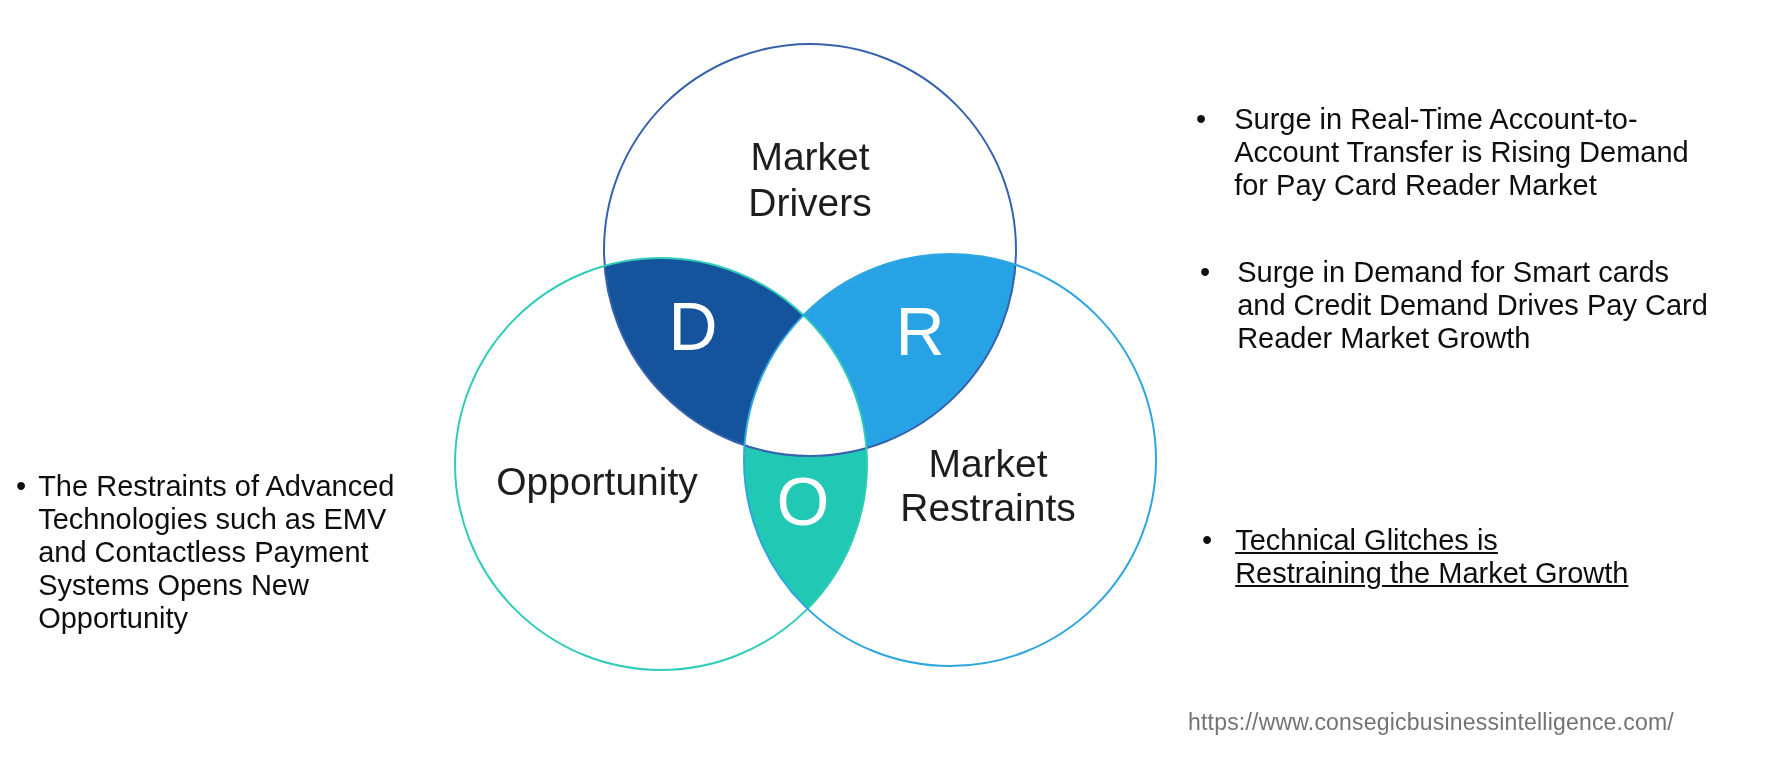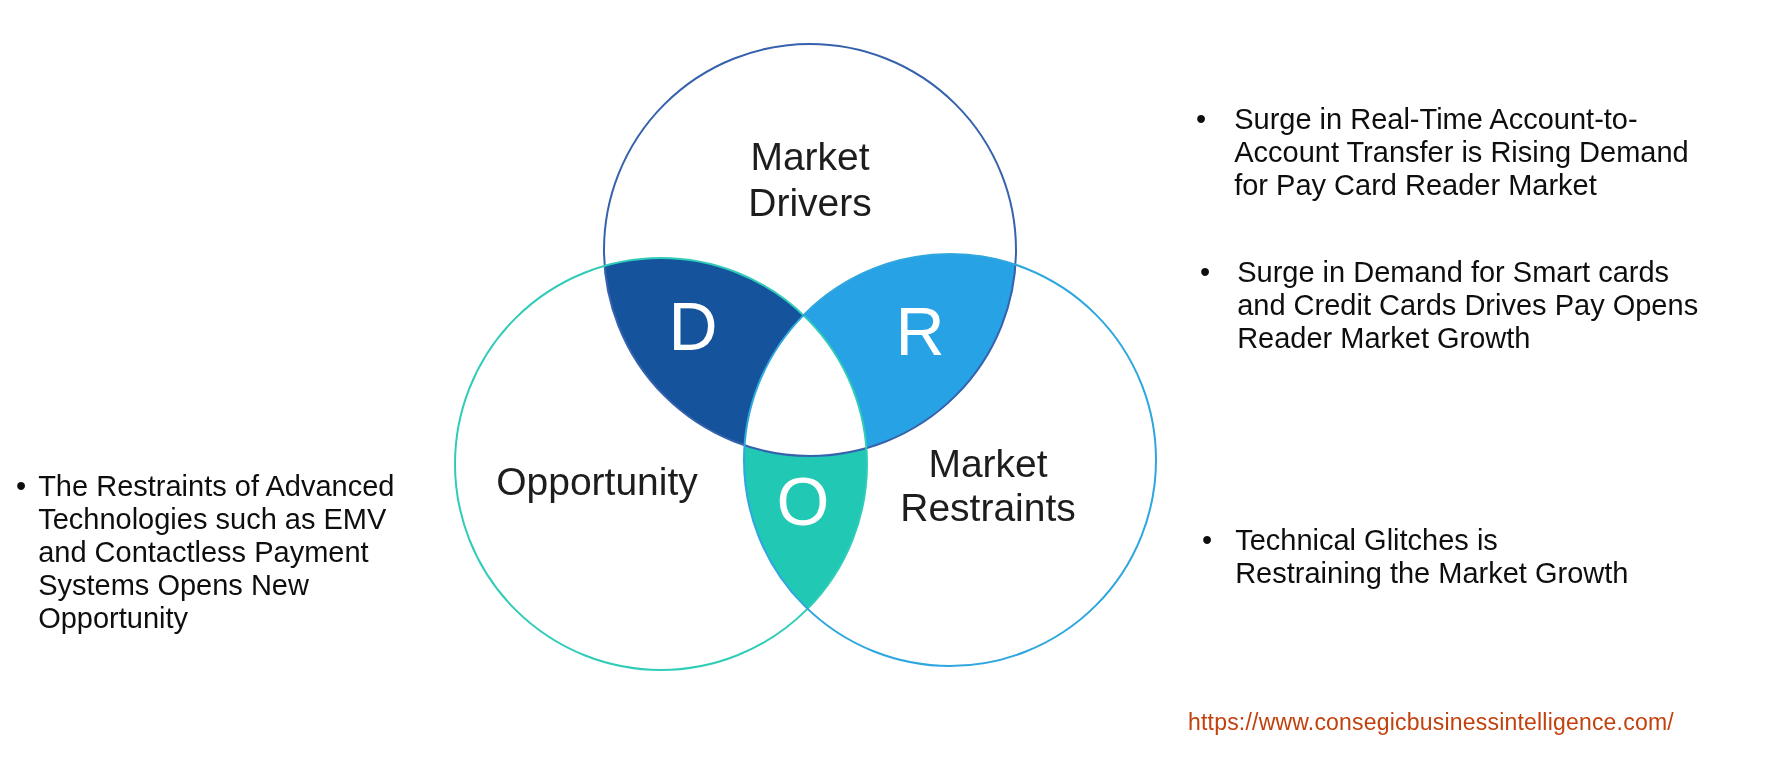--- a/index.html
+++ b/index.html
@@ -21,24 +21,24 @@
   }
   .bullet .marker{flex:0 0 auto;}
   .bullet .text{white-space:pre-line;}
   #left-bullet{left:16px;top:470px;width:420px;}
   #left-bullet .text{margin-left:12px;}
   #right-bullet-1{left:1196px;top:103px;}
   #right-bullet-1 .text{margin-left:28px;}
   #right-bullet-2{left:1200px;top:256px;}
   #right-bullet-2 .text{margin-left:27px;}
   #right-bullet-3{left:1202px;top:524px;}
-  #right-bullet-3 .text{margin-left:23px;}
+  #right-bullet-3 .text{margin-left:23px;text-decoration:underline;}
   .source-url{
     position:absolute;left:1188px;top:709px;
-    font-size:23px;color:#c2410c;letter-spacing:0.2px;
+    font-size:23px;color:#737373;letter-spacing:0.2px;
   }
 </style>
 </head>
 <body>
 
 <div class="canvas">
 
   <svg class="venn-svg" width="1780" height="768" viewBox="0 0 1780 768">
     <defs>
       <clipPath id="clip-drivers">
@@ -86,21 +86,21 @@
 
   <div class="bullet" id="right-bullet-1">
     <span class="marker">•</span>
     <span class="text">Surge in Real-Time Account-to-
 Account Transfer is Rising Demand
 for Pay Card Reader Market</span>
   </div>
   <div class="bullet" id="right-bullet-2">
     <span class="marker">•</span>
     <span class="text">Surge in Demand for Smart cards
-and Credit Cards Drives Pay Opens
+and Credit Demand Drives Pay Card
 Reader Market Growth</span>
   </div>
   <div class="bullet" id="right-bullet-3">
     <span class="marker">•</span>
     <span class="text">Technical Glitches is
 Restraining the Market Growth</span>
   </div>
 
   <div class="source-url">https://www.consegicbusinessintelligence.com/</div>
 

